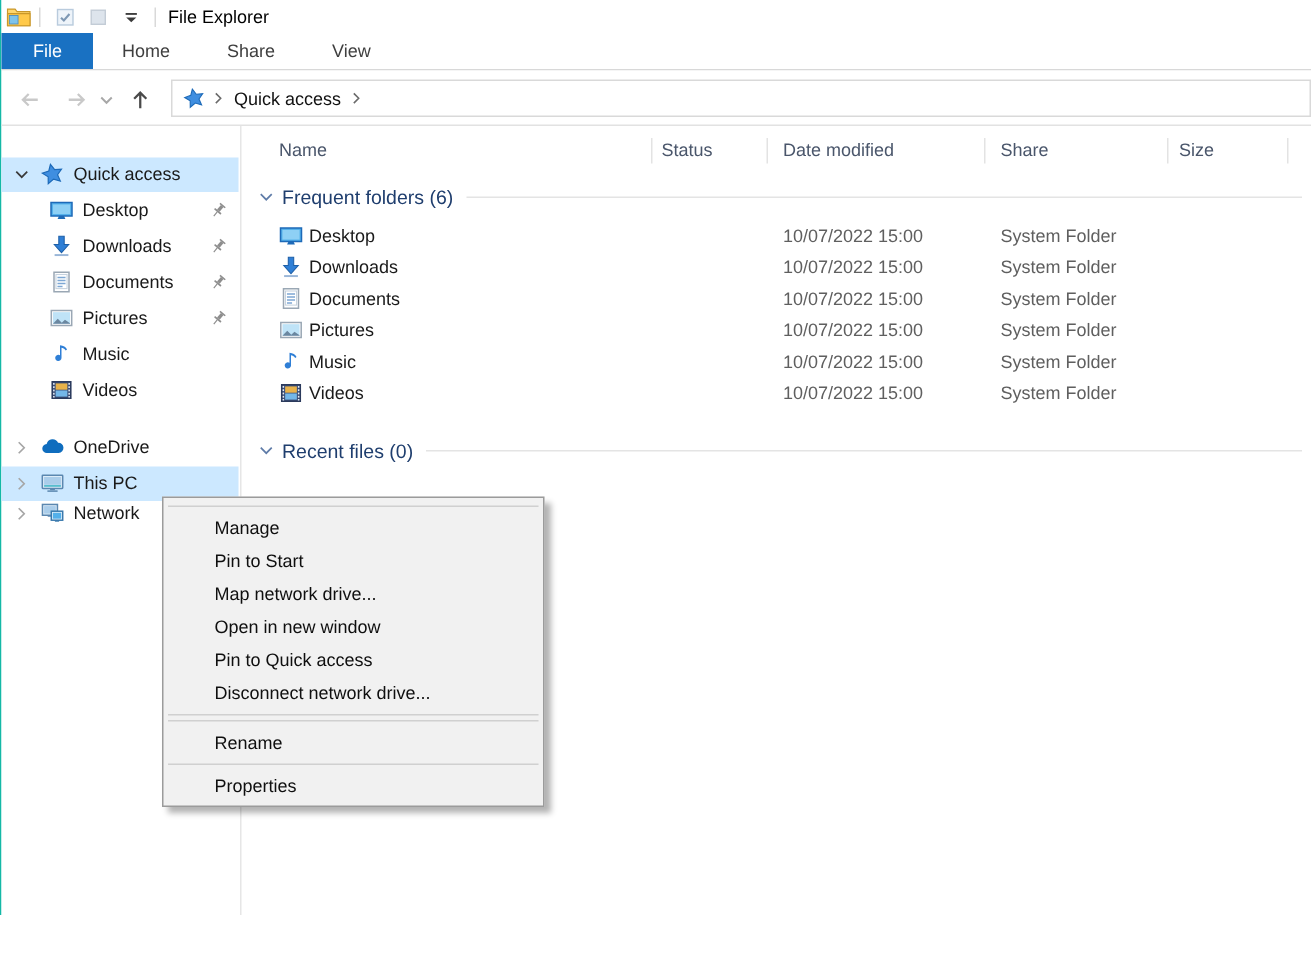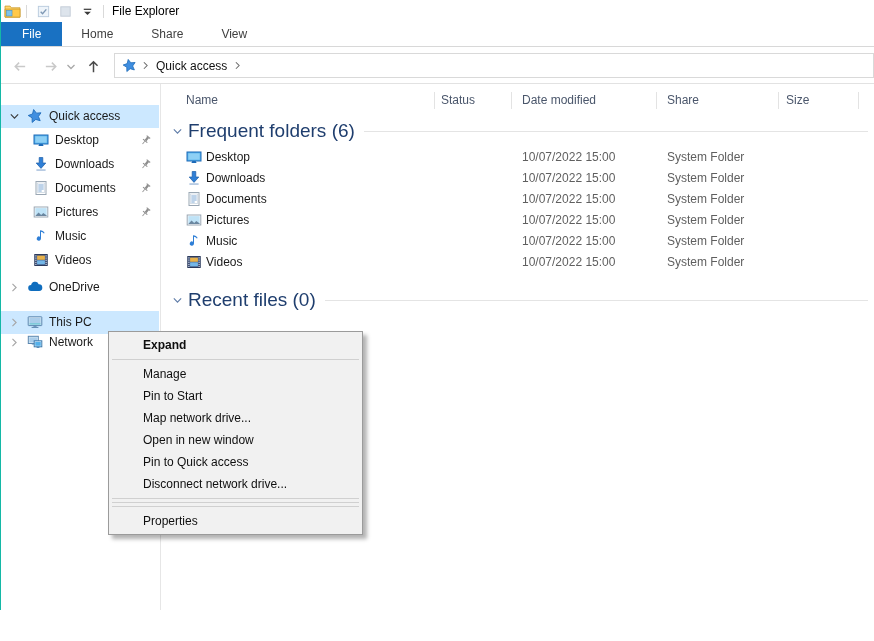--- a/index.html
+++ b/index.html
@@ -43,21 +43,21 @@
   .side-icon svg,.side-chev svg,.pin svg,.fr-icon svg,.gh-chev svg,.crumb-icon svg,.crumb-chev svg,.tb-icon svg{width:100%;height:100%;display:block;}
   .side-label{position:absolute;top:4px;white-space:nowrap;}
   .pin{position:absolute;right:7px;top:5px;width:13px;height:13px;}
 
   .files{position:absolute;left:161px;top:0;right:0;bottom:0;}
   .col-head{position:absolute;top:6px;height:20px;line-height:20px;color:#4a566b;white-space:nowrap;}
   .col-sep{position:absolute;top:8px;width:1px;height:17px;background:#e3e3e3;}
 
   .group-header{position:absolute;left:0;right:6px;height:18px;display:flex;align-items:center;}
   .gh-chev{width:13px;height:13px;margin-left:9px;flex:0 0 auto;}
-  .gh-label{color:#1f3e6e;font-size:19px;margin-left:4px;white-space:nowrap;}
+  .gh-label{color:#1f3e6e;font-size:13px;margin-left:4px;white-space:nowrap;}
   .gh-line{flex:1;height:1px;background:#e4e4e4;margin-left:9px;}
 
   .file-row{position:absolute;left:0;right:0;height:21px;}
   .fr-icon{position:absolute;left:24px;top:2px;width:16px;height:16px;}
   .fr-name{position:absolute;left:44px;top:3px;white-space:nowrap;}
   .fr-cell{position:absolute;top:3px;color:#5f5f5f;white-space:nowrap;}
   .fr-status{left:279px;}
   .fr-date{left:360px;}
   .fr-type{left:505px;}
   .fr-size{left:624px;}
@@ -268,21 +268,21 @@
                 <rect x="12.6" y="3.3" width="1" height="1.2"></rect>
                 <rect x="12.6" y="5.5" width="1" height="1.2"></rect>
                 <rect x="12.6" y="7.7" width="1" height="1.2"></rect>
                 <rect x="12.6" y="9.9" width="1" height="1.2"></rect>
                 <rect x="12.6" y="12" width="1" height="1"></rect>
               </g>
             </svg>
           </span>
           <span class="side-label" style="left: 54px;">Videos</span>
         </div>
-        <div class="side-row" style="top: 192px;">
+        <div class="side-row" style="top: 203px;">
           <span class="side-chev">
             <svg viewBox="0 0 16 16">
               <path d="M5.5 3.5L10 8l-4.5 4.5" fill="none" stroke="#a6a6a6" stroke-width="1.4"></path>
             </svg>
           </span>
           <span class="side-icon" style="left: 26px;">
             <svg viewBox="0 0 16 16">
               <path d="M4.3 12a3 3 0 0 1-.2-6 4 4 0 0 1 7.6-.8 2.9 2.9 0 0 1 .4 6.8z" fill="#0f6dbe"></path>
             </svg>
           </span>
@@ -447,27 +447,27 @@
               </svg>
             </span>
             <span class="gh-label">Recent files (0)</span>
             <span class="gh-line"></span>
           </div>
         </div>
     </div>
   </div>
 
   <div class="context-menu" id="context-menu">
-      <div class="menu-item bold">Expand</div>
       <div class="menu-sep"></div>
       <div class="menu-item">Manage</div>
       <div class="menu-item">Pin to Start</div>
       <div class="menu-item">Map network drive...</div>
       <div class="menu-item">Open in new window</div>
       <div class="menu-item">Pin to Quick access</div>
       <div class="menu-item">Disconnect network drive...</div>
       <div class="menu-sep"></div>
       <div class="menu-sep"></div>
+      <div class="menu-item">Rename</div>
       <div class="menu-sep"></div>
       <div class="menu-item">Properties</div>
     </div>
 
 </div>
 
 </body></html>

